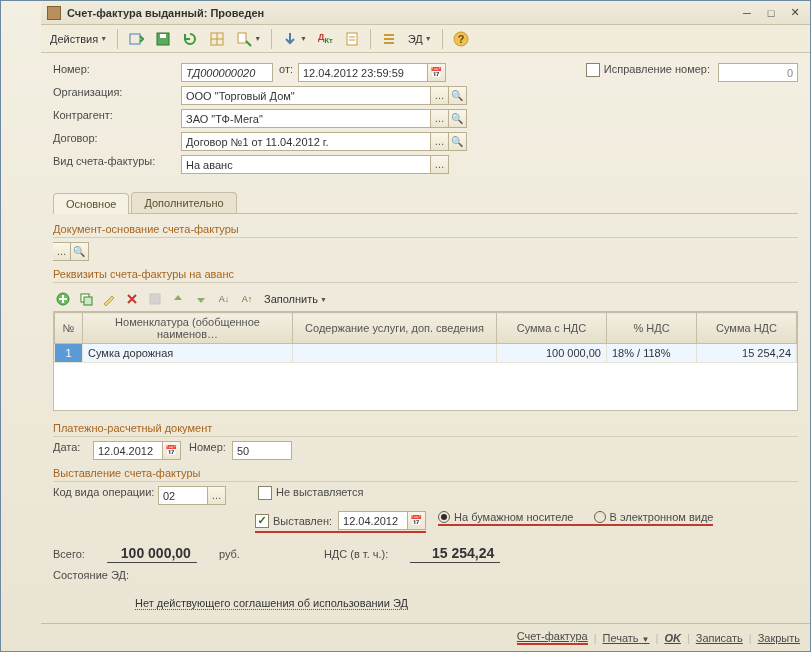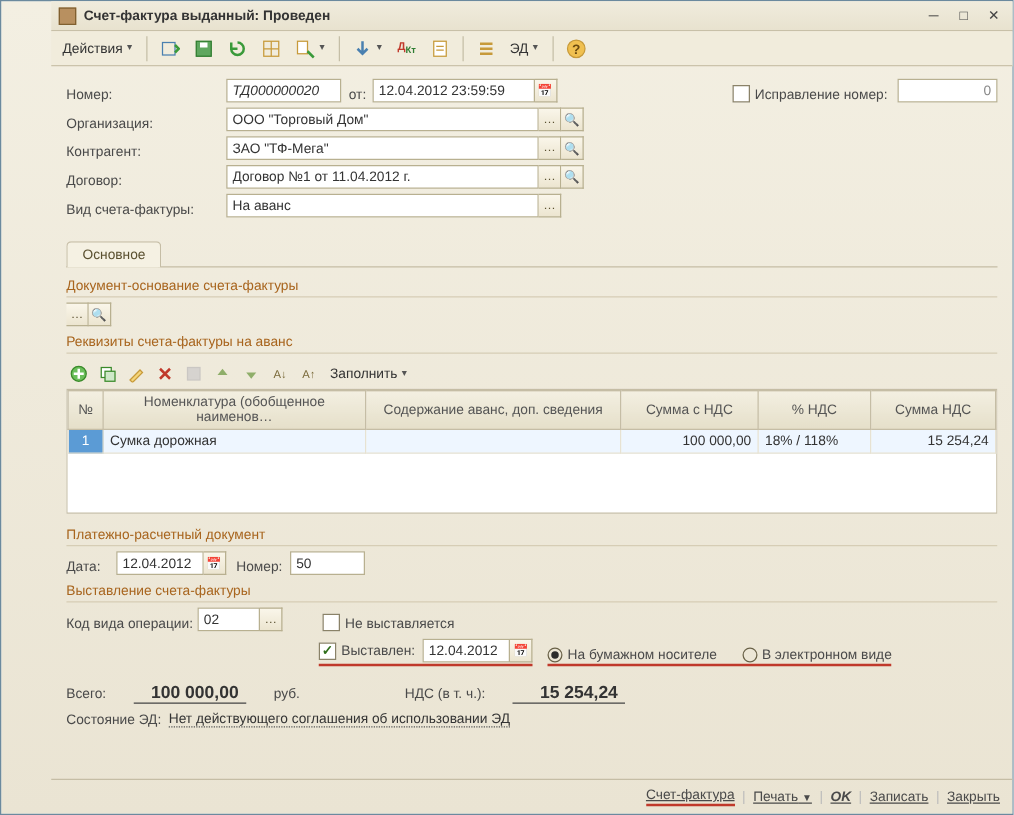--- a/index.html
+++ b/index.html
@@ -55,21 +55,21 @@
   }
   .tb-sep { width: 1px; height: 20px; background: #c5bea6; margin: 0 3px; }
   .tb-btn .dd { font-size: 7px; margin-left: 2px; color:#555;}
   .content {
     flex: 1;
     padding: 10px 12px 6px 12px;
     overflow: hidden;
     display: flex;
     flex-direction: column;
   }
-  .row { display: flex; align-items: flex-end; margin-bottom: 4px; }
+  .row { display: flex; align-items: flex-start; margin-bottom: 4px; }
   .lbl { color: #4a4a4a; }
   .lbl-col1 { width: 128px; }
   input[type="text"].fld {
     border: 1px solid #b8b090;
     background: #fff;
     height: 19px;
     padding: 0 4px;
     font-size: 11px;
     color: #333;
   }
@@ -200,20 +200,21 @@
     cursor:pointer;
   }
   .radio.checked::after {
     content:""; width:6px;height:6px;
     border-radius:50%; background:#2c2c2c;
   }
   .state-link {
     color:#333;
     border-bottom:1px dotted #555;
     cursor:pointer;
+    margin-top:28px;
   }
   .totals { display:flex; align-items:baseline; gap:22px; margin-top:8px;}
   .total-amt { font-weight:bold; font-size:14px; border-bottom:1px solid #444; padding:0 6px 1px 6px; min-width:90px; text-align:right; display:inline-block;}
   .label-plain { color:#4a4a4a; }
 </style>
 </head>
 <body>
 
 <div class="window">
 
@@ -336,20 +337,21 @@
         <div class="lookup-btn">🔍</div>
     </div>
     <div class="row">
       <span class="lbl lbl-col1">Вид счета-фактуры:</span>
       <input type="text" class="fld fld-kind" value="На аванс" style="">
         <div class="ellipsis-btn">…</div>
     </div>
 
     <div class="tabs">
       <div class="tab active">Основное</div>
+      <div class="tab">Дополнительно</div>
     </div>
 
     <div class="tab-body">
       <div class="section-hdr">Документ-основание счета-фактуры</div>
       <div class="row">
           <div class="ellipsis-btn">…</div>
           <div class="lookup-btn">🔍</div>
       </div>
 
       <div class="section-hdr">Реквизиты счета-фактуры на аванс</div>
@@ -402,21 +404,21 @@
             <span class="dd">▼</span>
           </div>
       </div>
 
       <div class="grid-wrap">
         <table class="grid">
           <thead>
             <tr>
               <th style="width:28px;text-align:center">№</th>
               <th style="width:210px">Номенклатура (обобщенное наименов…</th>
-              <th>Содержание аванс, доп. сведения</th>
+              <th>Содержание услуги, доп. сведения</th>
               <th style="width:110px">Сумма с НДС</th>
               <th style="width:90px">% НДС</th>
               <th style="width:100px">Сумма НДС</th>
             </tr>
           </thead>
           <tbody>
             <tr class="selected">
               <td class="num-cell">1</td>
               <td>Сумка дорожная</td>
               <td></td>

